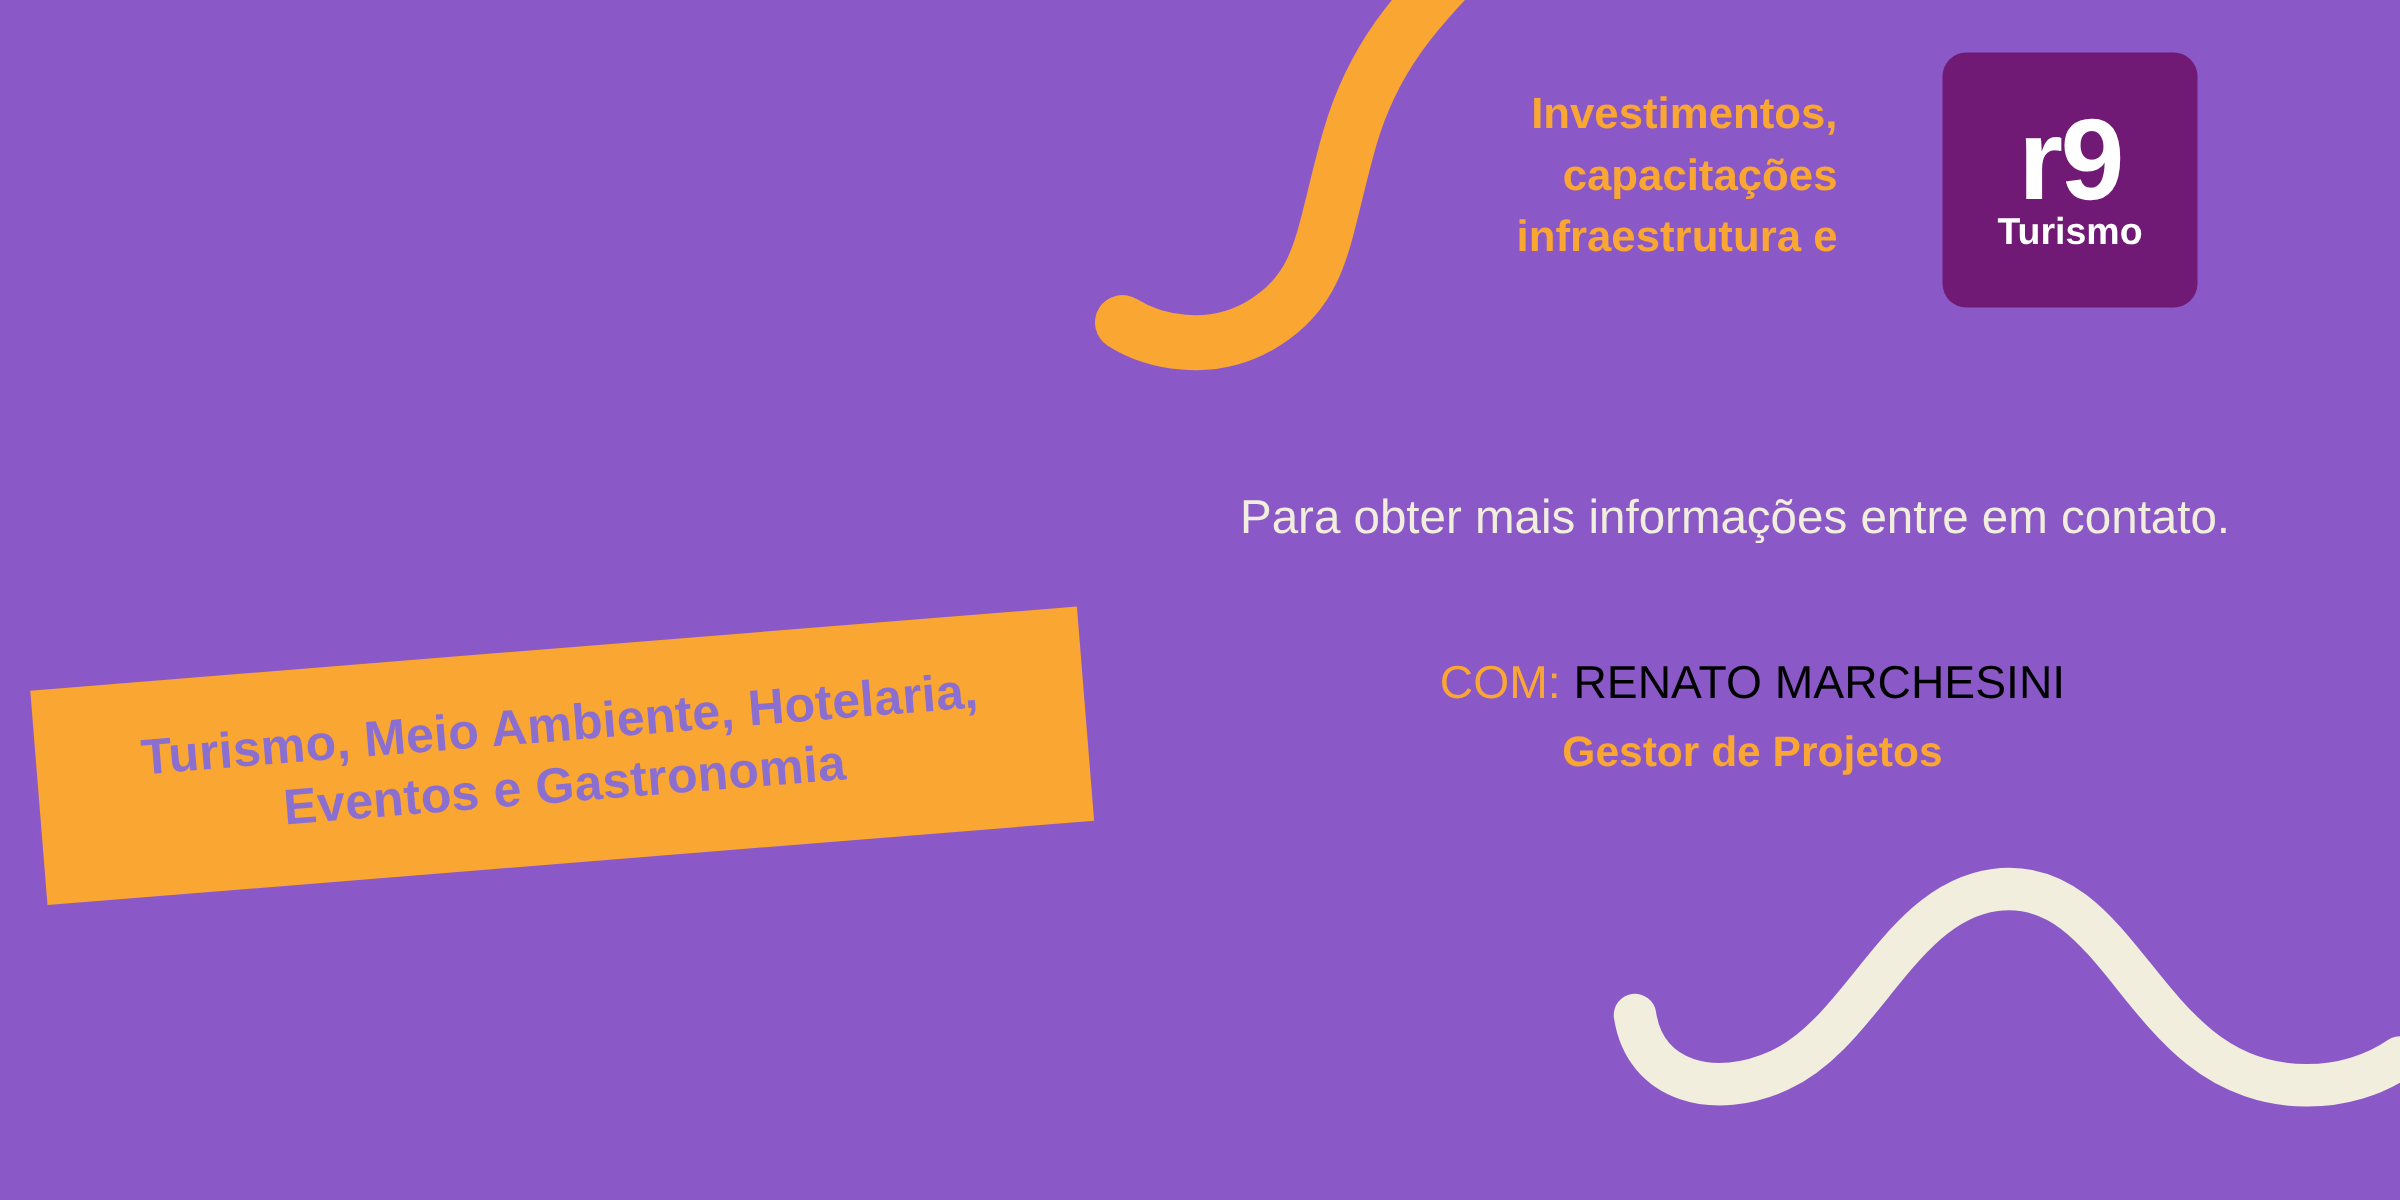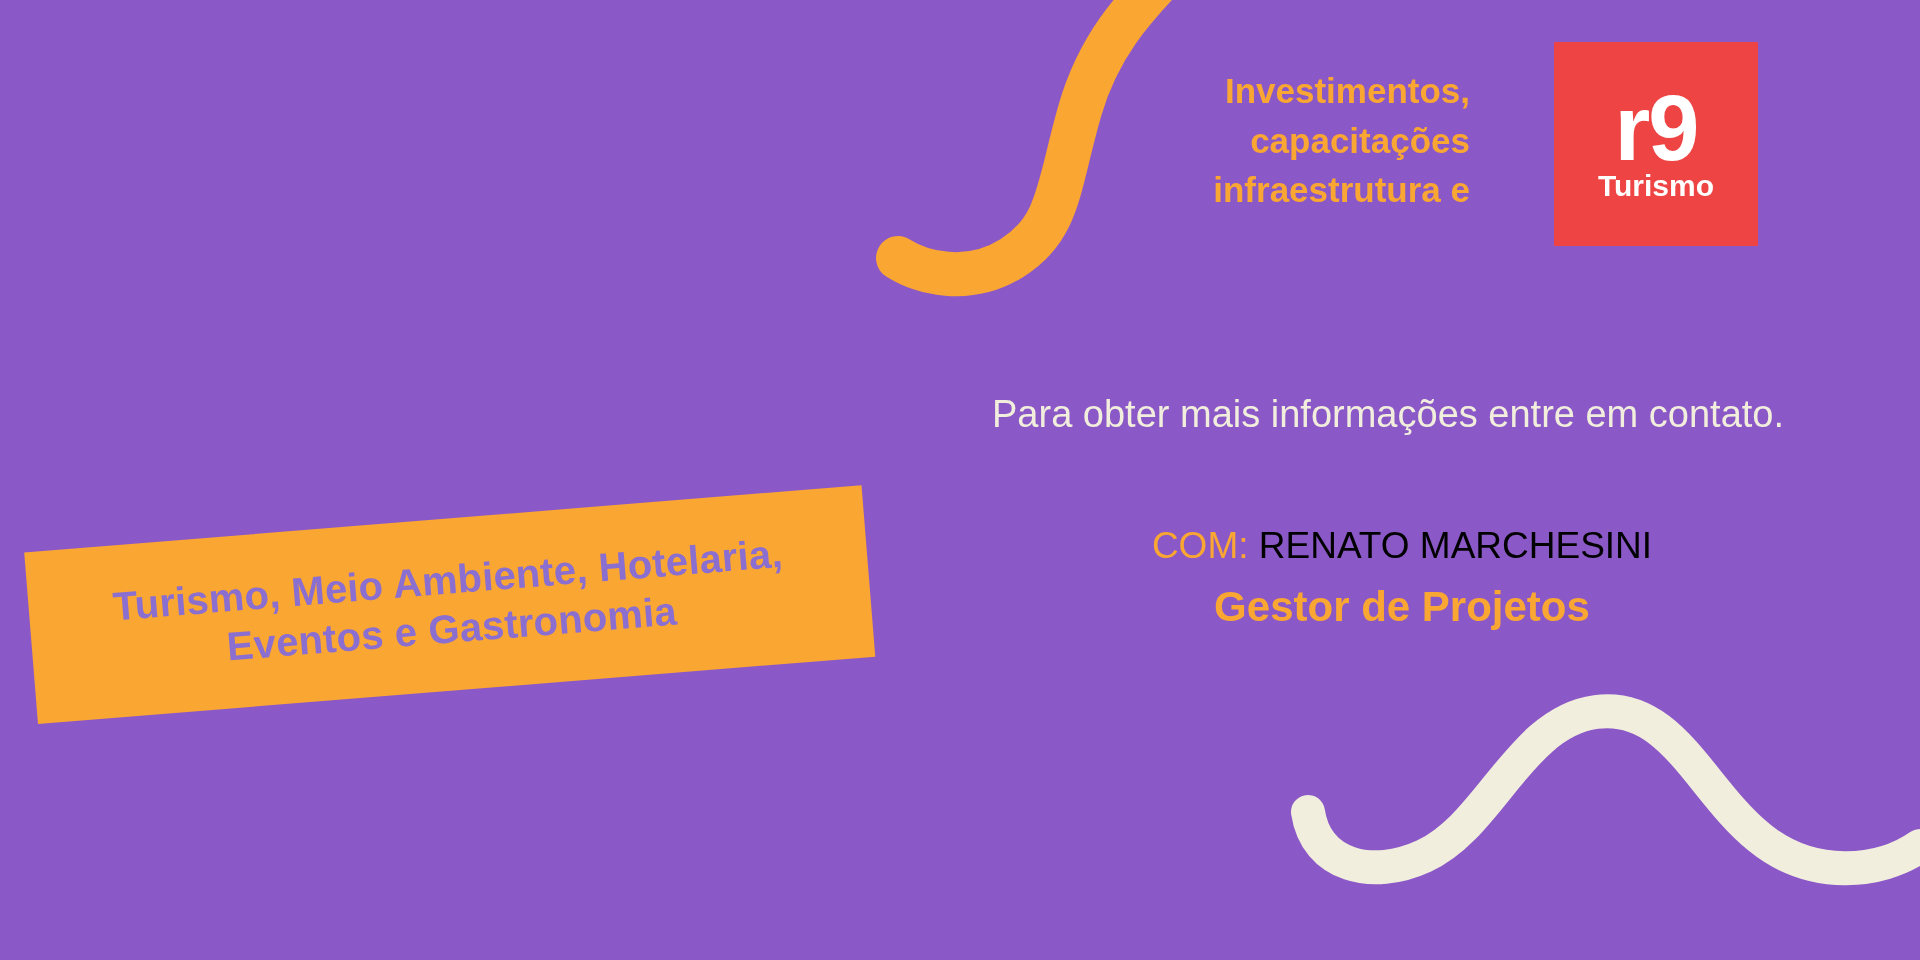--- a/index.html
+++ b/index.html
@@ -93,25 +93,26 @@
   }
   .kicker span { display: block; }
 
   
   .logo {
     position: absolute;
     left: 1554px;
     top: 42px;
     width: 204px;
     height: 204px;
-    background: #ef4444;
+    background: #701a75;
     display: flex;
     flex-direction: column;
     align-items: center;
     justify-content: center;
+    border-radius: 19px;
   }
   .logo-mark {
     color: #ffffff;
     font-weight: 700;
     font-size: 92px;
     line-height: 0.9;
     letter-spacing: -2px;
   }
   .logo-sub {
     color: #ffffff;
@@ -148,21 +149,21 @@
   .person-name  { color: #000000; }
 
   .person-role {
     position: absolute;
     left: 992px;
     top: 583px;
     width: 820px;
     text-align: center;
     color: #faa632;
     font-weight: 700;
-    font-size: 42px;
+    font-size: 34px;
   }
 </style>
 </head>
 <body>
 
 <div id="banner">
 
   <svg class="deco-svg" viewBox="0 0 1920 960">
 
     <path d="M 1180 -40 C 1130 10, 1098 48, 1080 110 C 1058 186, 1060 228, 1012 258 C 968 286, 920 272, 898 258" fill="none" stroke="#faa632" stroke-width="44" stroke-linecap="round"></path>

